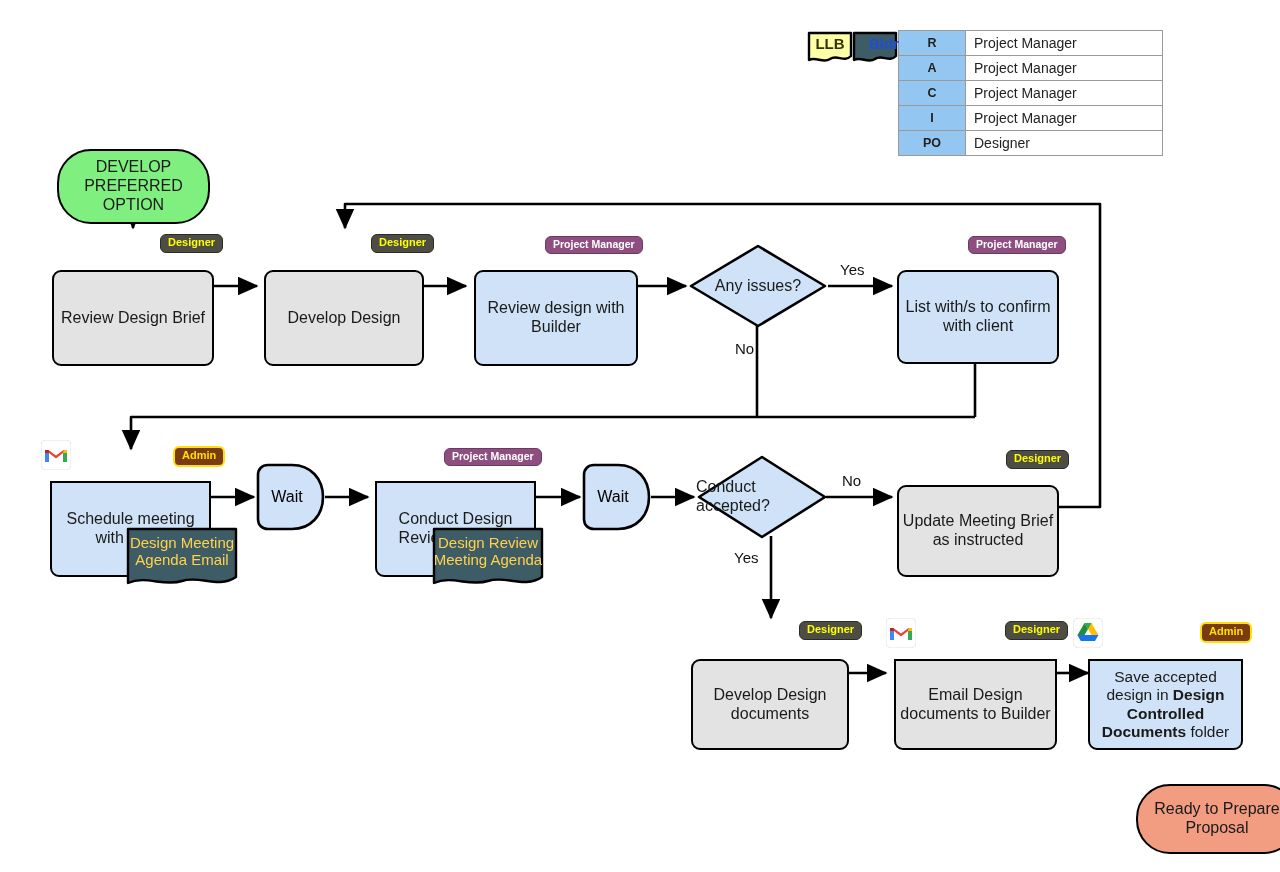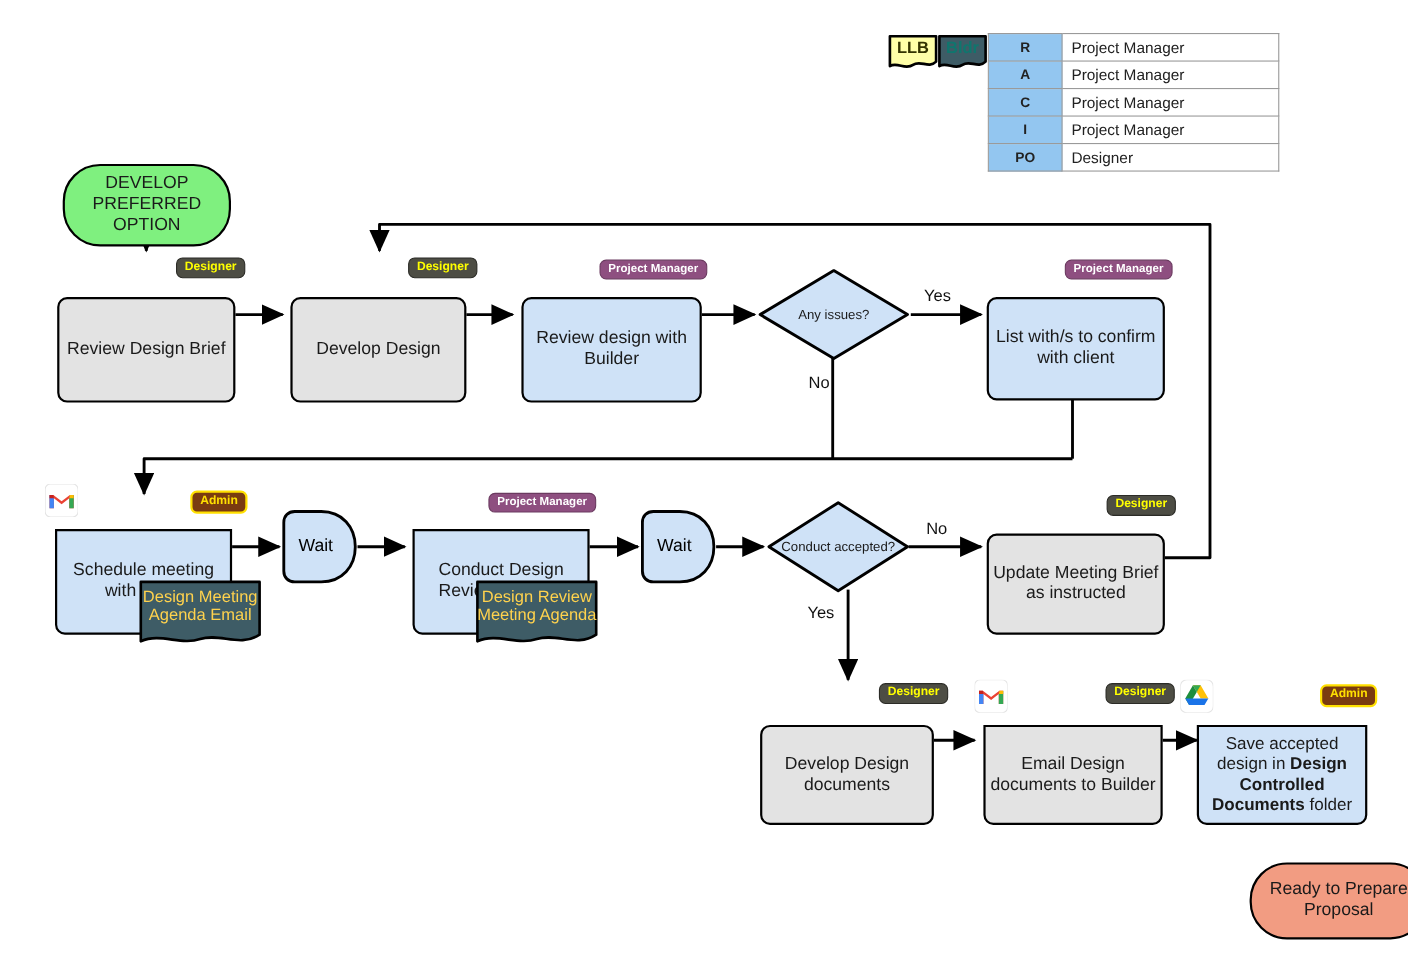--- a/index.html
+++ b/index.html
@@ -15,21 +15,21 @@
   .grey{background:#e3e3e3;}
   .blue{background:#cfe2f7;}
   .term{border-radius:34px;font-size:16px;border-width:2.5px;}
   .term.start{background:#7ff07f;}
   .term.end{background:#f29c82;}
   .sharp{border-radius:0 0 9px 9px;}
 
   .diamond{position:absolute;z-index:5;}
   .diamond .dlabel{position:absolute;left:0;top:0;width:100%;height:100%;
         display:flex;align-items:center;justify-content:center;text-align:left;
-        font-size:12px;color:#1a1a1a;line-height:1.18;}
+        font-size:16px;color:#1a1a1a;line-height:1.18;}
 
   .waitshape{position:absolute;z-index:5;}
   .waitshape .wlabel{position:absolute;left:0;top:0;width:100%;height:100%;
         display:flex;align-items:center;justify-content:center;font-size:16px;
         padding-right:8px;box-sizing:border-box;}
 
   .badge{position:absolute;z-index:12;border-radius:6px;padding:1px 7px 2px 7px;
          font-size:11px;font-weight:bold;white-space:nowrap;line-height:1.25;
          border:1.5px solid #000;}
   .badge.designer{background:#4d4d44;color:#ffff00;border-color:#2b2b26;}
@@ -107,21 +107,21 @@
   <div class="tagdoc" style="left:806px;top:30px;width:48px;height:36px;">
     <svg width="48" height="36" viewBox="0 0 48 36">
       <path d="M3,3 L45,3 L45,26 C38,33 31,24 24,29 C17,34 10,26 3,30 Z" fill="#ffffa8" stroke="#000" stroke-width="2.4" stroke-linejoin="round"></path>
     </svg>
     <div class="ttext" style="color:#333300;">LLB</div>
   </div>
   <div class="tagdoc" style="left:851px;top:30px;width:48px;height:36px;">
     <svg width="48" height="36" viewBox="0 0 48 36">
       <path d="M3,3 L45,3 L45,26 C38,33 31,24 24,29 C17,34 10,26 3,30 Z" fill="#3e5c66" stroke="#000" stroke-width="2.4" stroke-linejoin="round"></path>
     </svg>
-    <div class="ttext" style="color:#0f766e;">Bldr</div>
+    <div class="ttext" style="color:#1d4ed8;text-align:right;">Bldr</div>
   </div>
 
   <table class="raci">
     <tbody>
       <tr>
         <td class="k">R</td>
         <td class="v">Project Manager</td>
       </tr>
       <tr>
         <td class="k">A</td>

